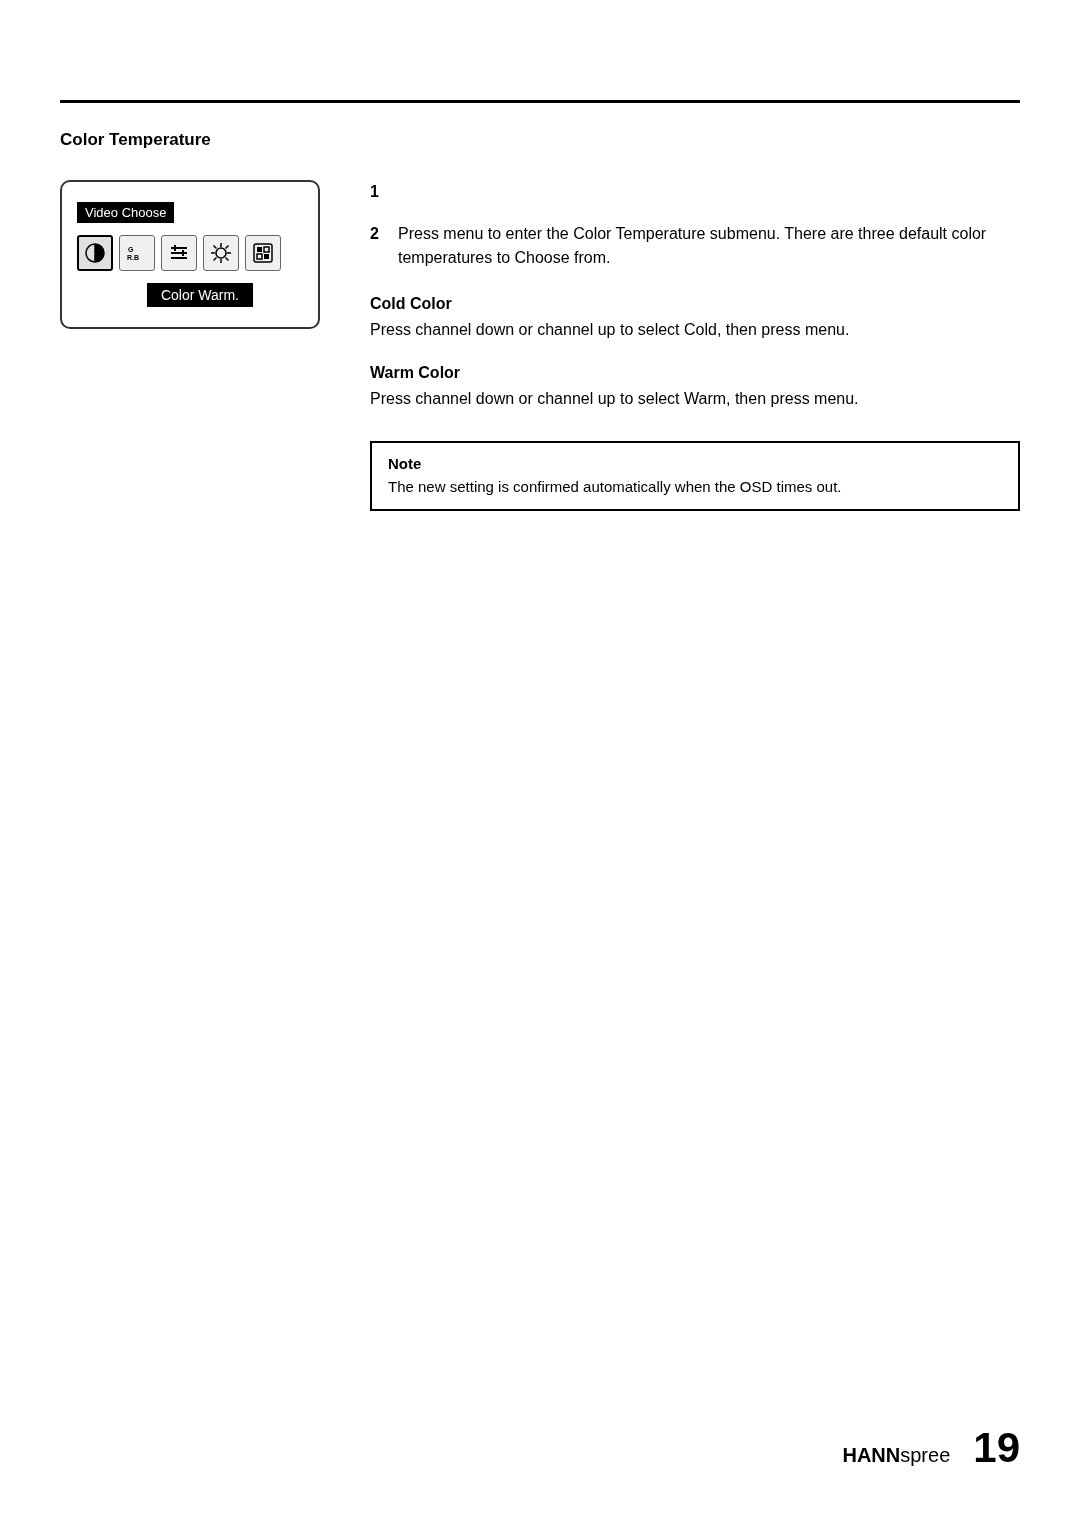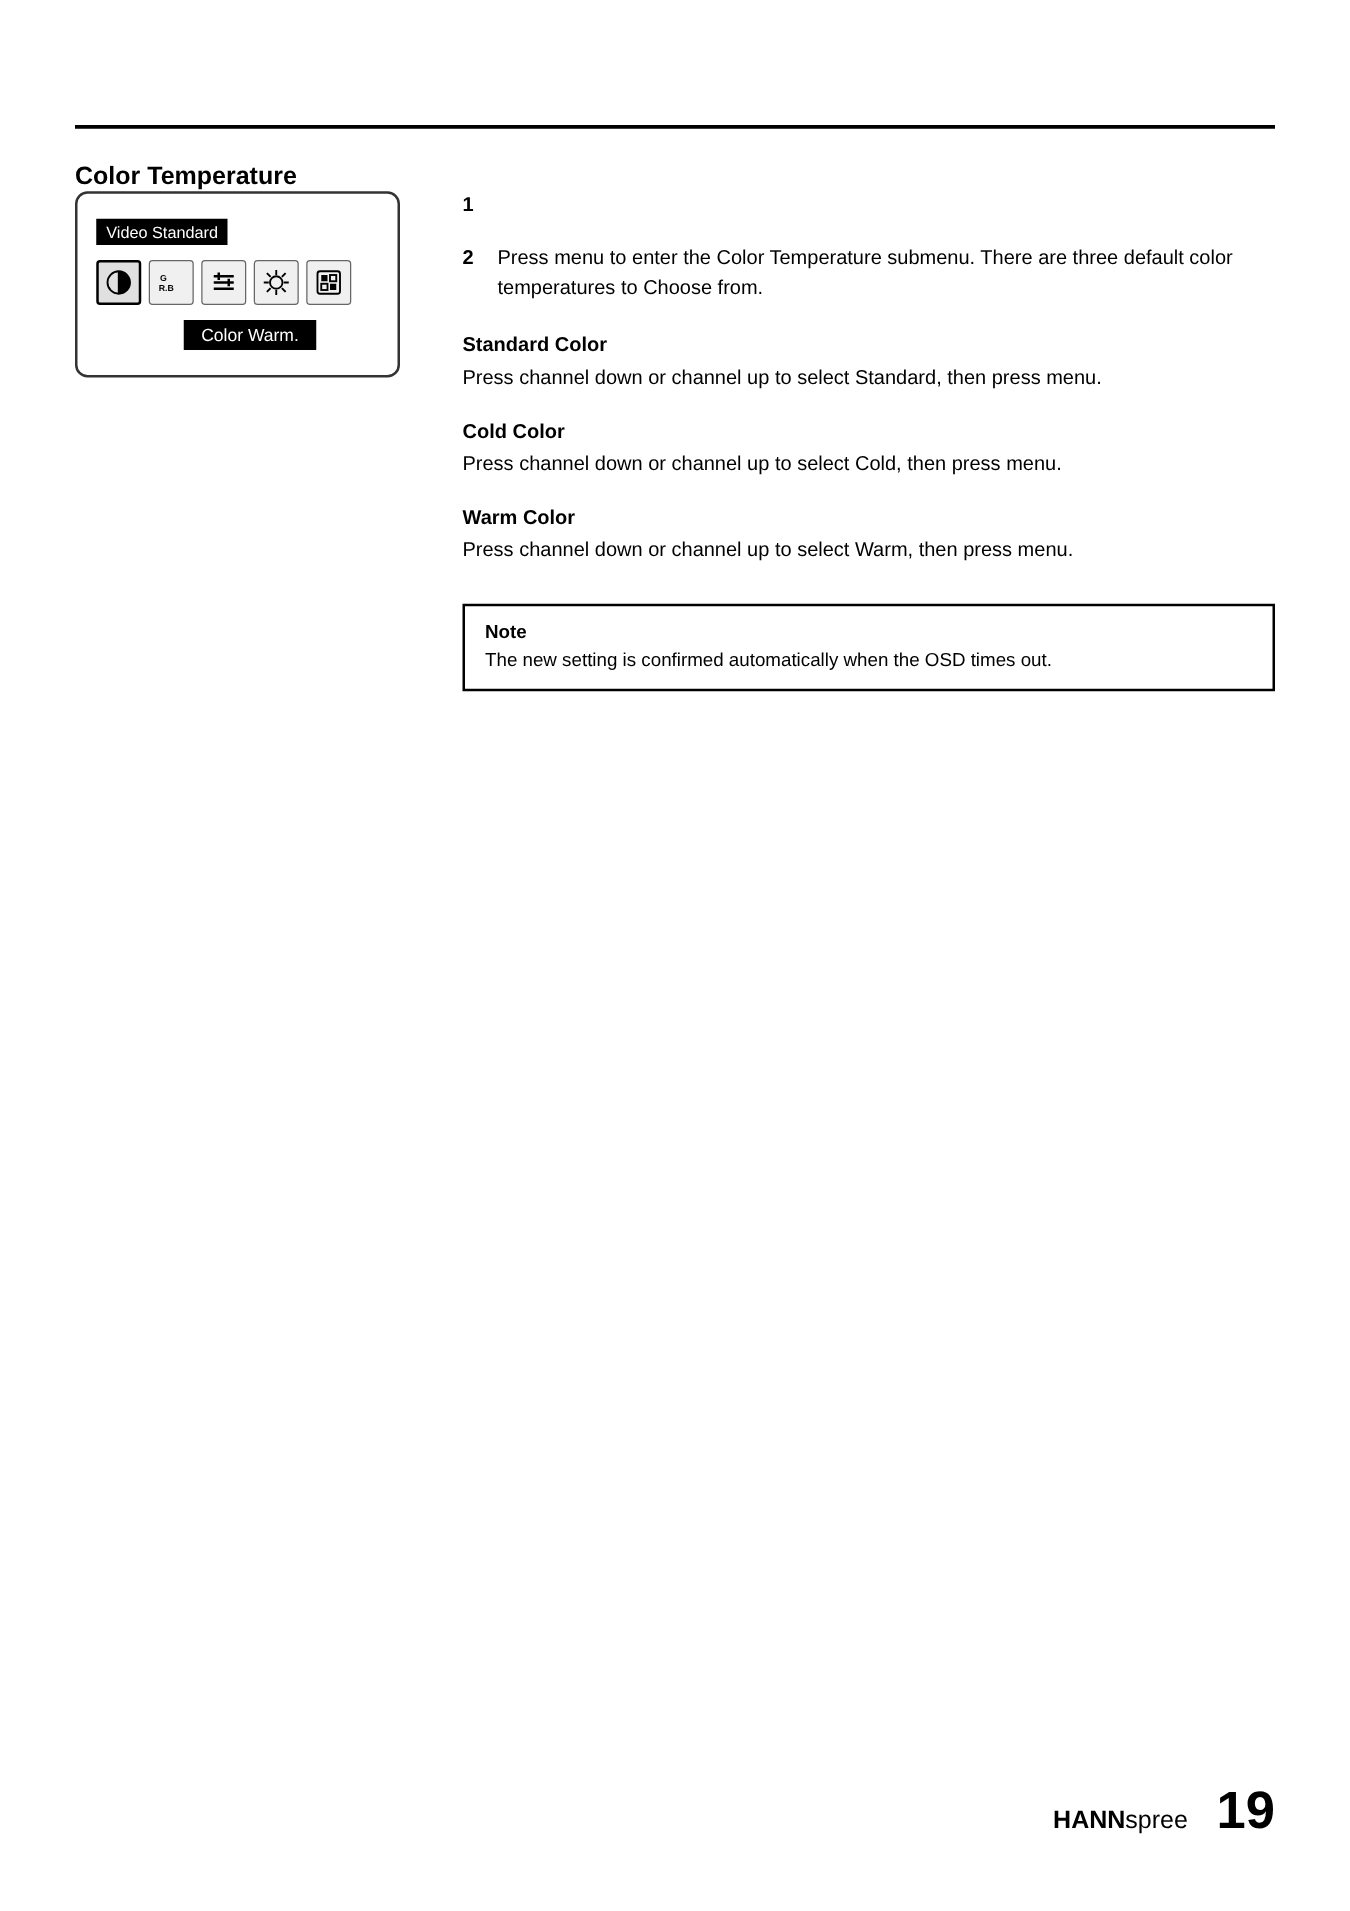--- a/index.html
+++ b/index.html
@@ -28,22 +28,23 @@
     }
 
     .main-content {
       position: absolute;
       top: 130px;
       left: 60px;
       right: 60px;
     }
 
     .page-title {
-      font-size: 20px;
-      font-weight: bold;
+      font-size: 17px;
+      font-weight: bold;
+      margin-bottom: 30px;
     }
 
     .content-row {
       display: flex;
       flex-direction: row;
       gap: 50px;
       align-items: flex-start;
     }
 
     
@@ -211,21 +212,21 @@
 
 <div class="top-rule"></div>
 
 <div class="main-content">
 
   <h1 class="page-title">Color Temperature</h1>
 
   <div class="content-row">
 
     <div class="osd-illustration">
-      <div class="osd-menu-label">Video Standard</div>
+      <div class="osd-menu-label">Video Choose</div>
 
       <div class="osd-icons-row">
 
         <div class="osd-icon active">
           <svg class="osd-svg" viewBox="0 0 22 22" fill="none" xmlns="http://www.w3.org/2000/svg">
             <circle cx="11" cy="11" r="9" stroke="#000" stroke-width="1.5"></circle>
             <path d="M11 2 A9 9 0 0 1 11 20 Z" fill="#000"></path>
             <line x1="11" y1="2" x2="11" y2="20" stroke="#000" stroke-width="1.5"></line>
           </svg>
         </div>
@@ -282,24 +283,20 @@
       <ol class="step-list">
         <li>
           <span class="step-number">1</span>
         </li>
         <li>
           <span class="step-number">2</span>
           <span class="step-text">Press menu to enter the Color Temperature submenu. There are three default color temperatures to Choose from.</span>
         </li>
       </ol>
 
-      <div class="sub-section">
-        <div class="sub-section-title">Standard Color</div>
-        <div class="sub-section-text">Press channel down or channel up to select Standard, then press menu.</div>
-      </div>
 
       <div class="sub-section">
         <div class="sub-section-title">Cold Color</div>
         <div class="sub-section-text">Press channel down or channel up to select Cold, then press menu.</div>
       </div>
 
       <div class="sub-section">
         <div class="sub-section-title">Warm Color</div>
         <div class="sub-section-text">Press channel down or channel up to select Warm, then press menu.</div>
       </div>

